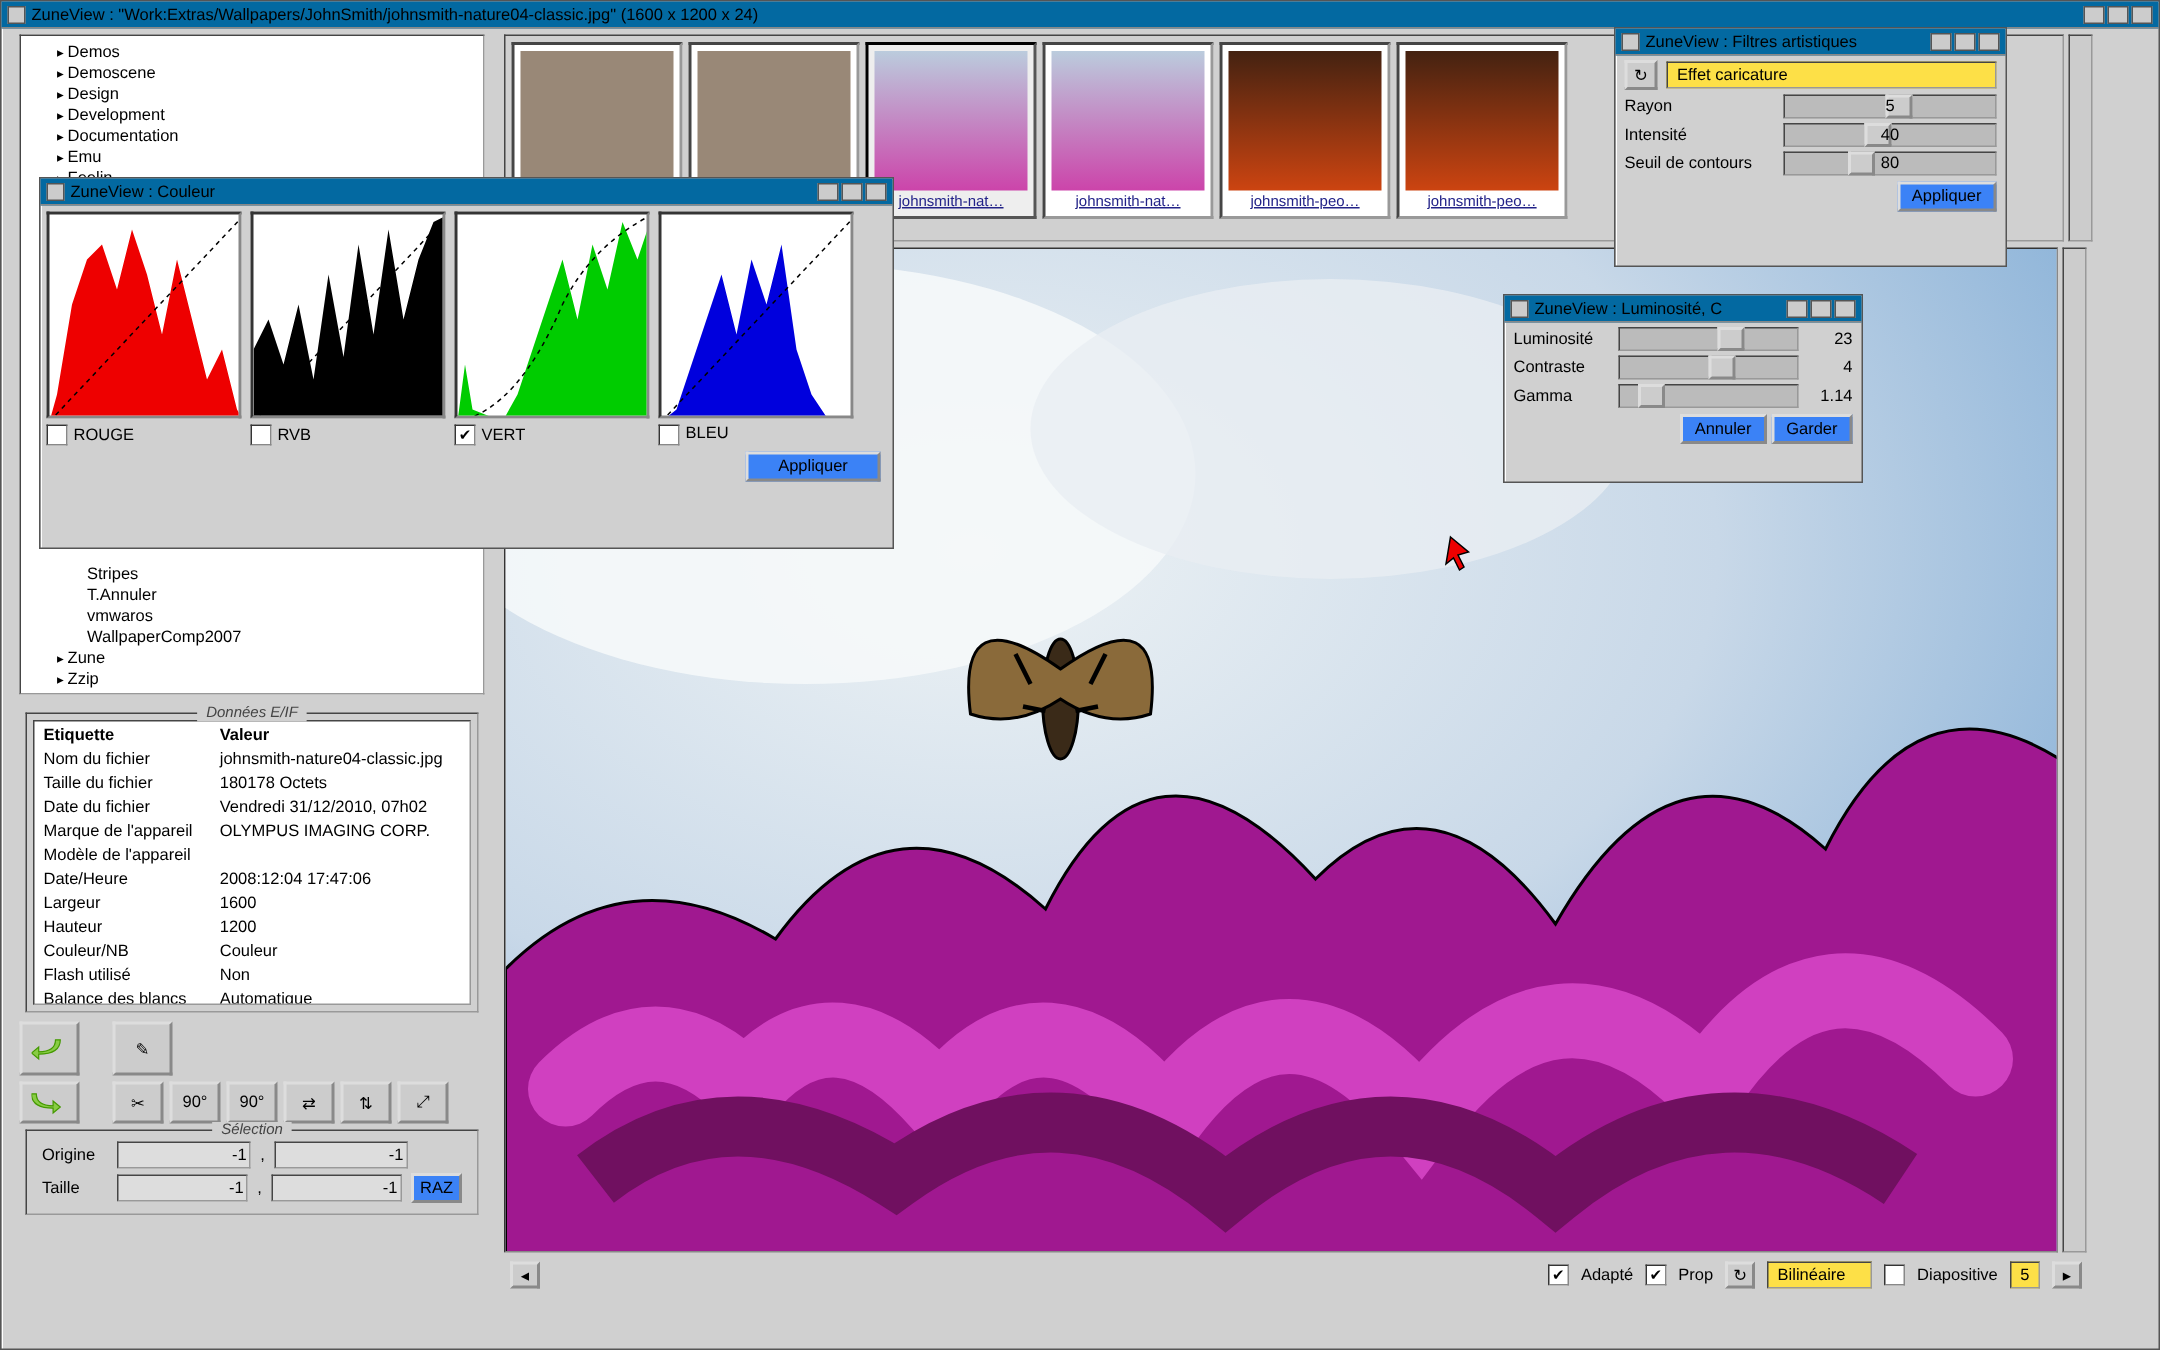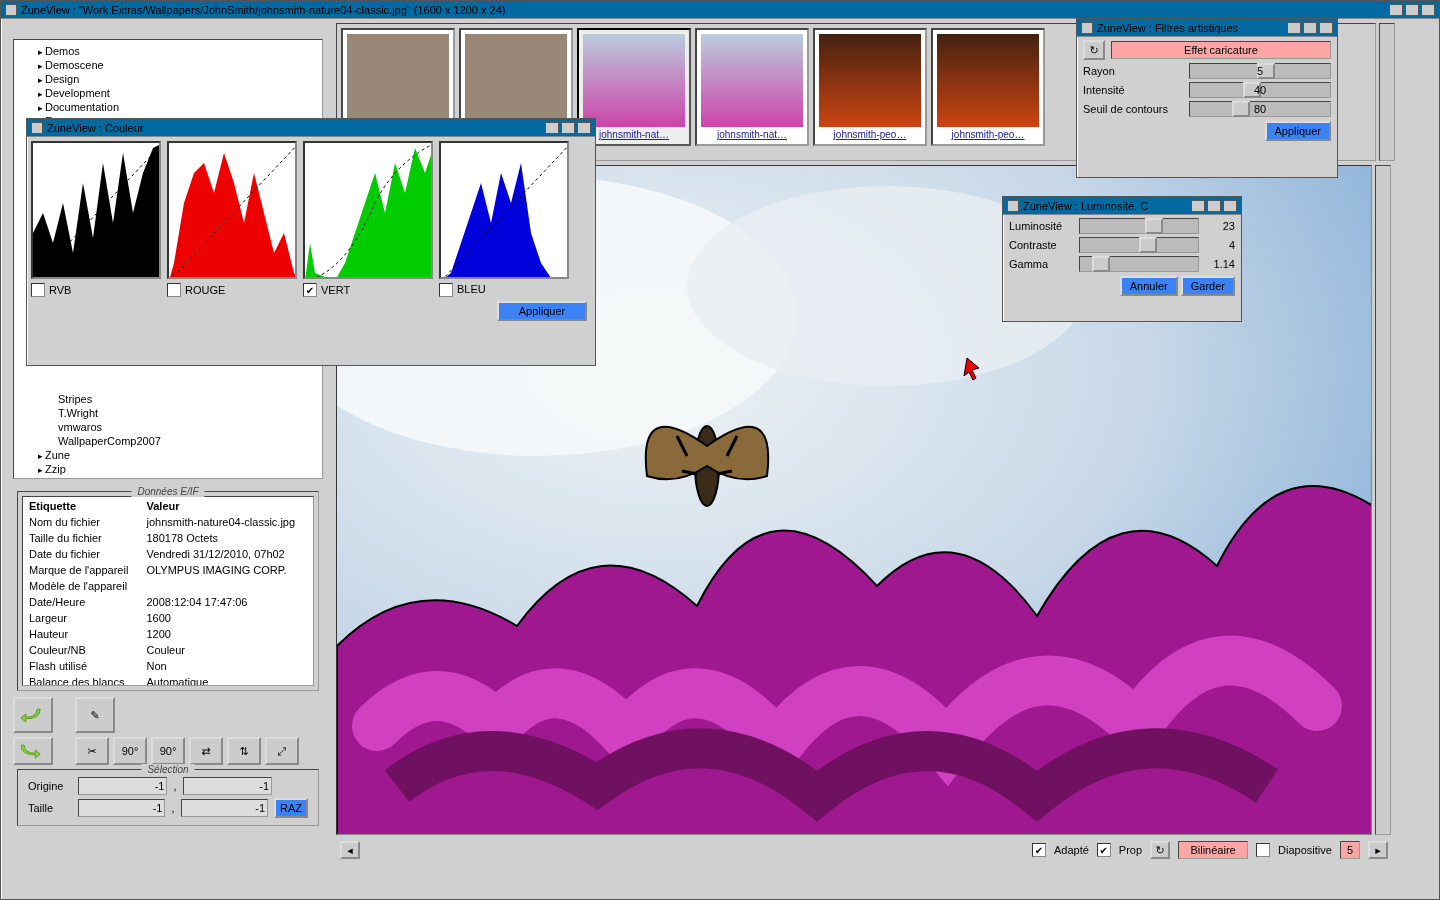--- a/index.html
+++ b/index.html
@@ -9,21 +9,21 @@
 .titlebar .sq{width:12px;height:12px;border:1px solid #555;background:#ccc;}
 .titlebar .title{flex:1;font-size:11px;}
 .titlebar .btns{display:flex;gap:2px;}
 .titlebar .btns .sq{width:14px;height:12px;}
 .btn{background:#3b82f6;border:2px outset #ddd;padding:2px 8px;cursor:pointer;}
 .slider{position:relative;height:16px;background:#bbb;border:1px inset #999;flex:1;}
 .slider .thumb{position:absolute;top:-1px;height:16px;width:18px;background:#ccc;border:2px outset #ddd;}
 .row{display:flex;align-items:center;gap:6px;margin:3px 6px;}
 .label{width:100px;}
 .val{width:30px;text-align:right;}
-.valbox{border:1px inset #999;background:#fca5a5;padding:2px 6px;text-align:center;min-width:40px;}
+.valbox{border:1px inset #999;background:#fde047;padding:2px 6px;min-width:40px;}
 .tree{background:#fff;border:1px inset #999;overflow:hidden;padding:4px;}
 .tree div{padding:1px 0;}
 .tree .i1{padding-left:20px;}
 .tree .i2{padding-left:40px;}
 .tree .caret::before{content:"▸ ";font-size:9px;}
 .panel{border:1px inset #999;margin:4px;padding:4px;background:#d0d0d0;position:relative;}
 .panel-title{position:absolute;top:-6px;left:50%;transform:translateX(-50%);background:#d0d0d0;padding:0 6px;font-size:10px;font-style:italic;color:#444;}
 .exif{background:#fff;border:1px inset #999;font-size:11px;}
 .exif table{width:100%;}
 .exif td{padding:1px 4px;}
@@ -46,32 +46,32 @@
  <div class="titlebar">
    <div class="sq"></div>
    <div class="title">ZuneView : "Work:Extras/Wallpapers/JohnSmith/johnsmith-nature04-classic.jpg" (1600 x 1200 x 24)</div>
    <div class="btns">
      <div class="sq"></div>
      <div class="sq"></div>
      <div class="sq"></div>
    </div>
  </div>
 
- <div style="position:absolute;left:12px;top:38px;width:310px;height:840px;">
+ <div style="position:absolute;left:12px;top:22px;width:310px;height:840px;">
    <div class="tree" style="height:440px;">
      <div class="i1 caret">Demos</div>
      <div class="i1 caret">Demoscene</div>
      <div class="i1 caret">Design</div>
      <div class="i1 caret">Development</div>
      <div class="i1 caret">Documentation</div>
      <div class="i1 caret">Emu</div>
      <div class="i1 caret">Feelin</div>
      <div style="height:250px"></div>
      <div class="i2">Stripes</div>
-     <div class="i2">T.Wright</div>
+     <div class="i2">T.Annuler</div>
      <div class="i2">vmwaros</div>
      <div class="i2">WallpaperComp2007</div>
      <div class="i1 caret">Zune</div>
      <div class="i1 caret">Zzip</div>
      <div class="caret">MyWorkspace</div>
    </div>
 
    <div class="panel" style="margin-top:12px;">
      <div class="panel-title">Données E/IF</div>
      <div class="exif" style="height:190px;overflow:hidden;">
@@ -255,39 +255,39 @@
    <div class="btns">
         <div class="sq"></div>
         <div class="sq"></div>
         <div class="sq"></div>
       </div>
  </div>
  <div style="display:flex;gap:6px;margin:4px;">
    <div>
      <div class="histo">
           <svg width="130" height="138">
+            <path d="M0 138 L5 120 L15 60 L25 30 L35 20 L45 50 L55 10 L65 40 L75 80 L85 30 L95 70 L105 110 L115 90 L125 130 L130 138 Z" fill="#e00"></path>
+            <line x1="0" y1="138" x2="130" y2="0" stroke="#000" stroke-dasharray="3"></line>
+          </svg>
+        </div>
+     <div style="display:flex;align-items:center;gap:4px;margin-top:4px;">
+          <div class="checkbox"></div>
+          <span>ROUGE</span>
+        </div>
+   </div>
+   <div>
+     <div class="histo">
+          <svg width="130" height="138">
             <path d="M0 138 L0 90 L10 70 L20 100 L30 60 L40 110 L50 40 L60 95 L70 20 L80 80 L90 10 L100 70 L110 30 L120 5 L130 0 L130 138 Z" fill="#000"></path>
             <line x1="0" y1="138" x2="130" y2="0" stroke="#000" stroke-dasharray="3"></line>
           </svg>
         </div>
      <div style="display:flex;align-items:center;gap:4px;margin-top:4px;">
           <div class="checkbox"></div>
           <span>RVB</span>
-        </div>
-   </div>
-   <div>
-     <div class="histo">
-          <svg width="130" height="138">
-            <path d="M0 138 L5 120 L15 60 L25 30 L35 20 L45 50 L55 10 L65 40 L75 80 L85 30 L95 70 L105 110 L115 90 L125 130 L130 138 Z" fill="#e00"></path>
-            <line x1="0" y1="138" x2="130" y2="0" stroke="#000" stroke-dasharray="3"></line>
-          </svg>
-        </div>
-     <div style="display:flex;align-items:center;gap:4px;margin-top:4px;">
-          <div class="checkbox"></div>
-          <span>ROUGE</span>
         </div>
    </div>
    <div>
      <div class="histo">
           <svg width="130" height="138">
             <path d="M0 138 L5 100 L10 130 L30 138 L40 120 L50 90 L60 60 L70 30 L80 70 L90 20 L100 50 L110 5 L120 30 L130 0 L130 138 Z" fill="#0c0"></path>
             <path d="M0 138 Q40 130 70 60 Q90 20 130 0" fill="none" stroke="#000" stroke-dasharray="3"></path>
           </svg>
         </div>
      <div style="display:flex;align-items:center;gap:4px;margin-top:4px;">

